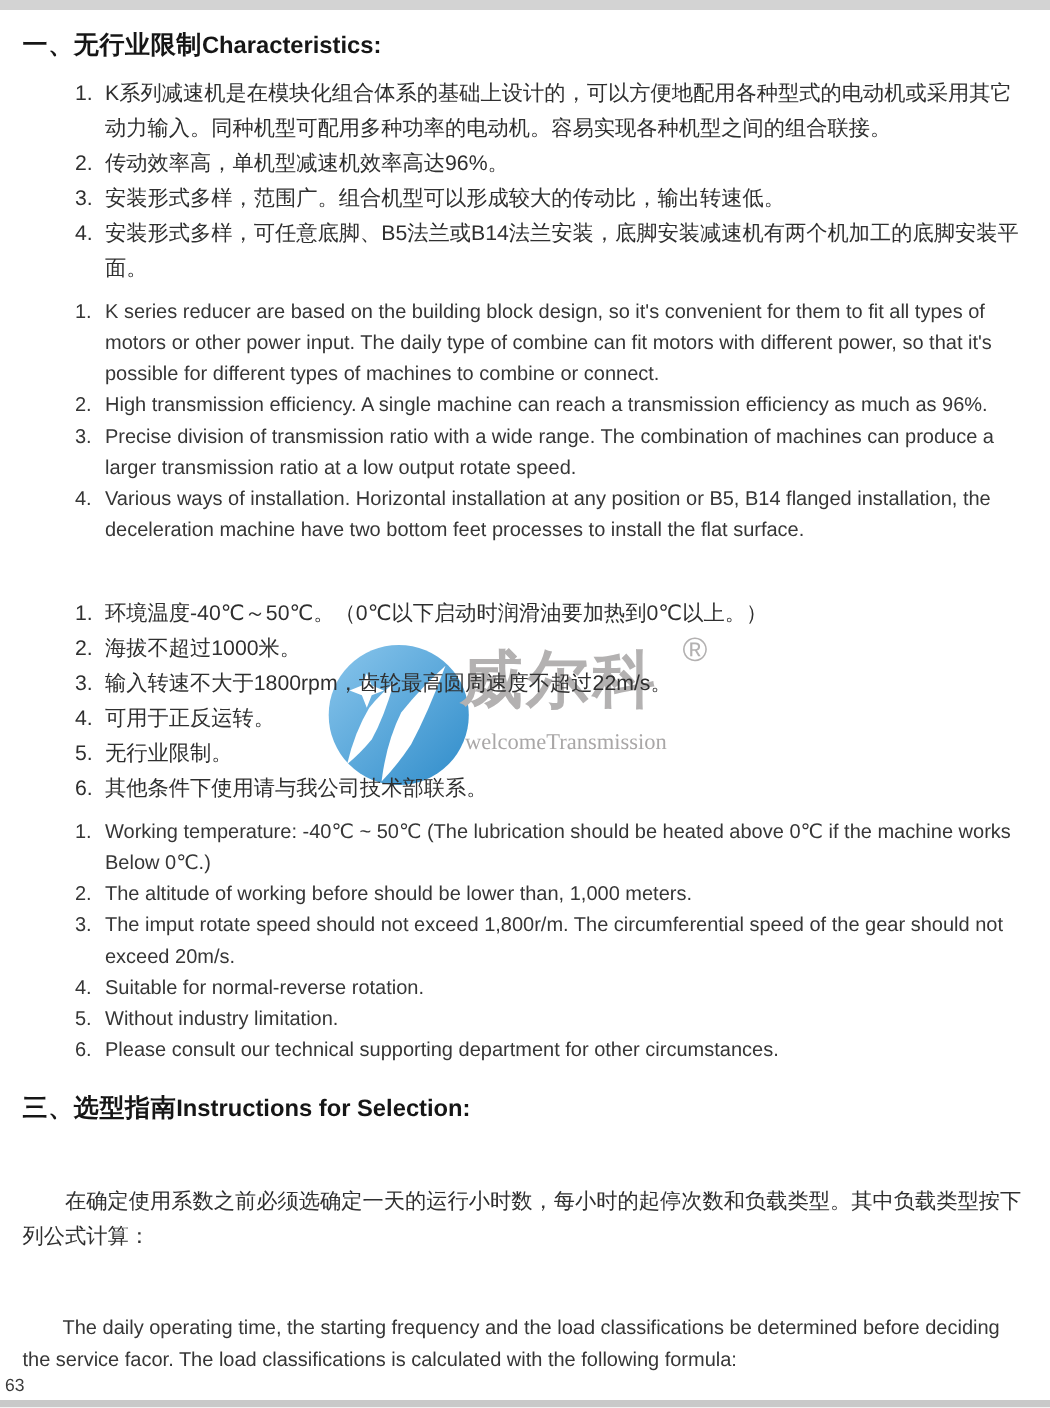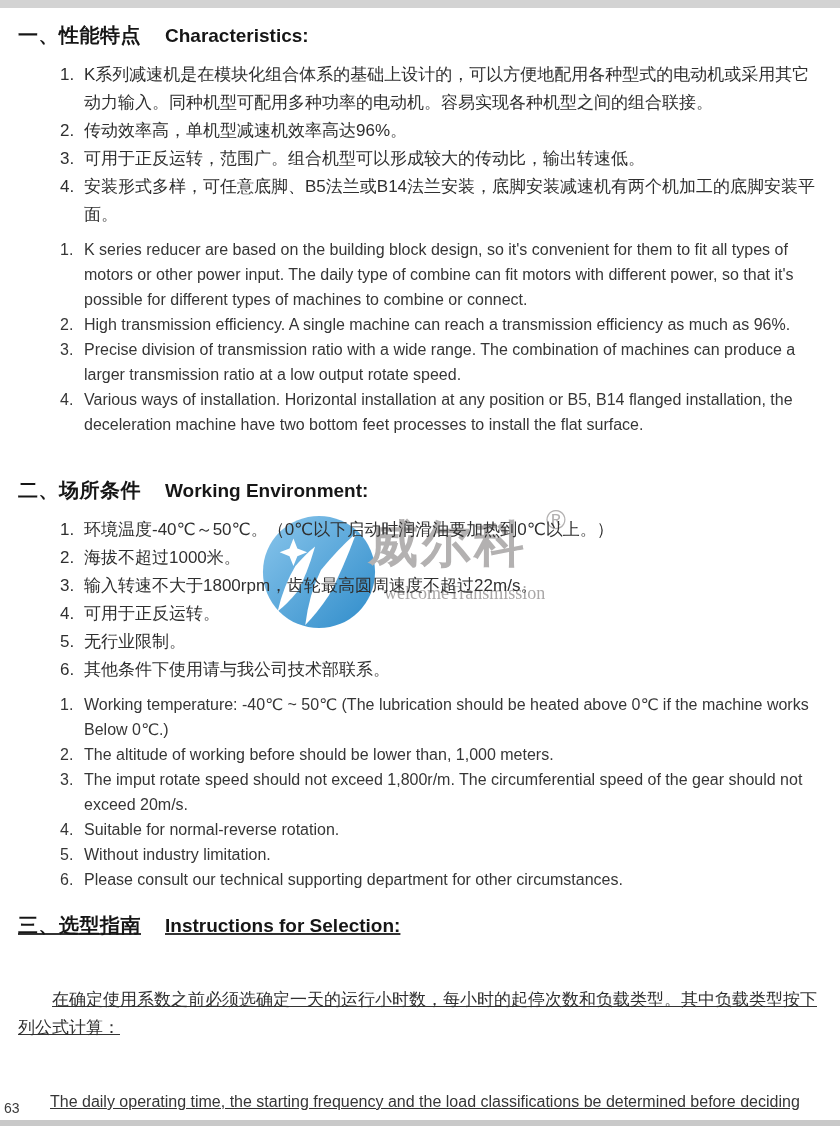--- a/index.html
+++ b/index.html
@@ -21,35 +21,35 @@
   .watermark .brand-cn {
     position:absolute; left:108px; top:14px;
     font-size:50px; font-weight:bold; color:#b3b1b1; letter-spacing:3px;
     line-height:1; white-space:nowrap;
   }
   .watermark .reg-mark {
     position:absolute; left:286px; top:0px;
     font-size:27px; color:#b3b1b1; font-weight:normal;
   }
   .watermark .brand-en {
-    position:absolute; left:124px; top:78px;
+    position:absolute; left:112px; top:78px;
     font-family:"Liberation Serif","DejaVu Serif",serif;
     font-size:18px; color:#a9a7a7; white-space:nowrap;
   }
 
   
   .content { position:relative; z-index:1; padding:0 18px; }
   .section-heading {
     font-size:20px; font-weight:bold; color:#161616;
     margin-bottom:12px; letter-spacing:0.5px;
   }
-  .section-heading .en { margin-left:24px; font-size:19px; letter-spacing:0; }
+  .section-heading .en { margin-left:0; font-size:19px; letter-spacing:0; }
   .sec1 { padding-top:22px; }
   .sec2 { padding-top:40px; }
-  .sec3 { padding-top:20px;text-decoration:underline; }
+  .sec3 { padding-top:20px; }
 
   .list { margin-left:42px; }
   .item { display:flex; }
   .item .num { width:24px; flex-shrink:0; }
   .item .txt { flex:1; }
   .cn-list .item { font-size:17px; line-height:28px; }
   .en-list { margin-top:8px; }
   .en-list .item { font-size:16px; line-height:25px; }
   .cn-list .item { color:#2f2f2f; }
   .en-list .item { color:#363636; }
@@ -83,34 +83,34 @@
   </svg>
   <div class="brand-cn">威尔科</div>
   <div class="reg-mark">®</div>
   <div class="brand-en">welcomeTransmission</div>
 </div>
 
 <div class="content">
 
   <div class="sec1">
     <div class="section-heading">
-      <span class="cn">一、性能特点</span><span class="en">Characteristics:</span>
+      <span class="cn">一、无行业限制</span><span class="en">Characteristics:</span>
     </div>
     <div class="list cn-list">
       <div class="item">
         <span class="num">1.</span>
         <span class="txt">K系列减速机是在模块化组合体系的基础上设计的，可以方便地配用各种型式的电动机或采用其它动力输入。同种机型可配用多种功率的电动机。容易实现各种机型之间的组合联接。</span>
       </div>
       <div class="item">
         <span class="num">2.</span>
         <span class="txt">传动效率高，单机型减速机效率高达96%。</span>
       </div>
       <div class="item">
         <span class="num">3.</span>
-        <span class="txt">可用于正反运转，范围广。组合机型可以形成较大的传动比，输出转速低。</span>
+        <span class="txt">安装形式多样，范围广。组合机型可以形成较大的传动比，输出转速低。</span>
       </div>
       <div class="item">
         <span class="num">4.</span>
         <span class="txt">安装形式多样，可任意底脚、B5法兰或B14法兰安装，底脚安装减速机有两个机加工的底脚安装平面。</span>
       </div>
     </div>
     <div class="list en-list">
       <div class="item">
         <span class="num">1.</span>
         <span class="txt">K series reducer are based on the building block design, so it's convenient for them to fit all types of motors or other power input. The daily type of combine can fit motors with different power, so that it's possible for different types of machines to combine or connect.</span>
@@ -124,23 +124,20 @@
         <span class="txt">Precise division of transmission ratio with a wide range. The combination of machines can produce a larger transmission ratio at a low output rotate speed.</span>
       </div>
       <div class="item">
         <span class="num">4.</span>
         <span class="txt">Various ways of installation. Horizontal installation at any position or B5, B14 flanged installation, the deceleration machine have two bottom feet processes to install the flat surface.</span>
       </div>
     </div>
   </div>
 
   <div class="sec2">
-    <div class="section-heading">
-      <span class="cn">二、场所条件</span><span class="en">Working Environment:</span>
-    </div>
     <div class="list cn-list">
       <div class="item">
         <span class="num">1.</span>
         <span class="txt">环境温度-40℃～50℃。（0℃以下启动时润滑油要加热到0℃以上。）</span>
       </div>
       <div class="item">
         <span class="num">2.</span>
         <span class="txt">海拔不超过1000米。</span>
       </div>
       <div class="item">

